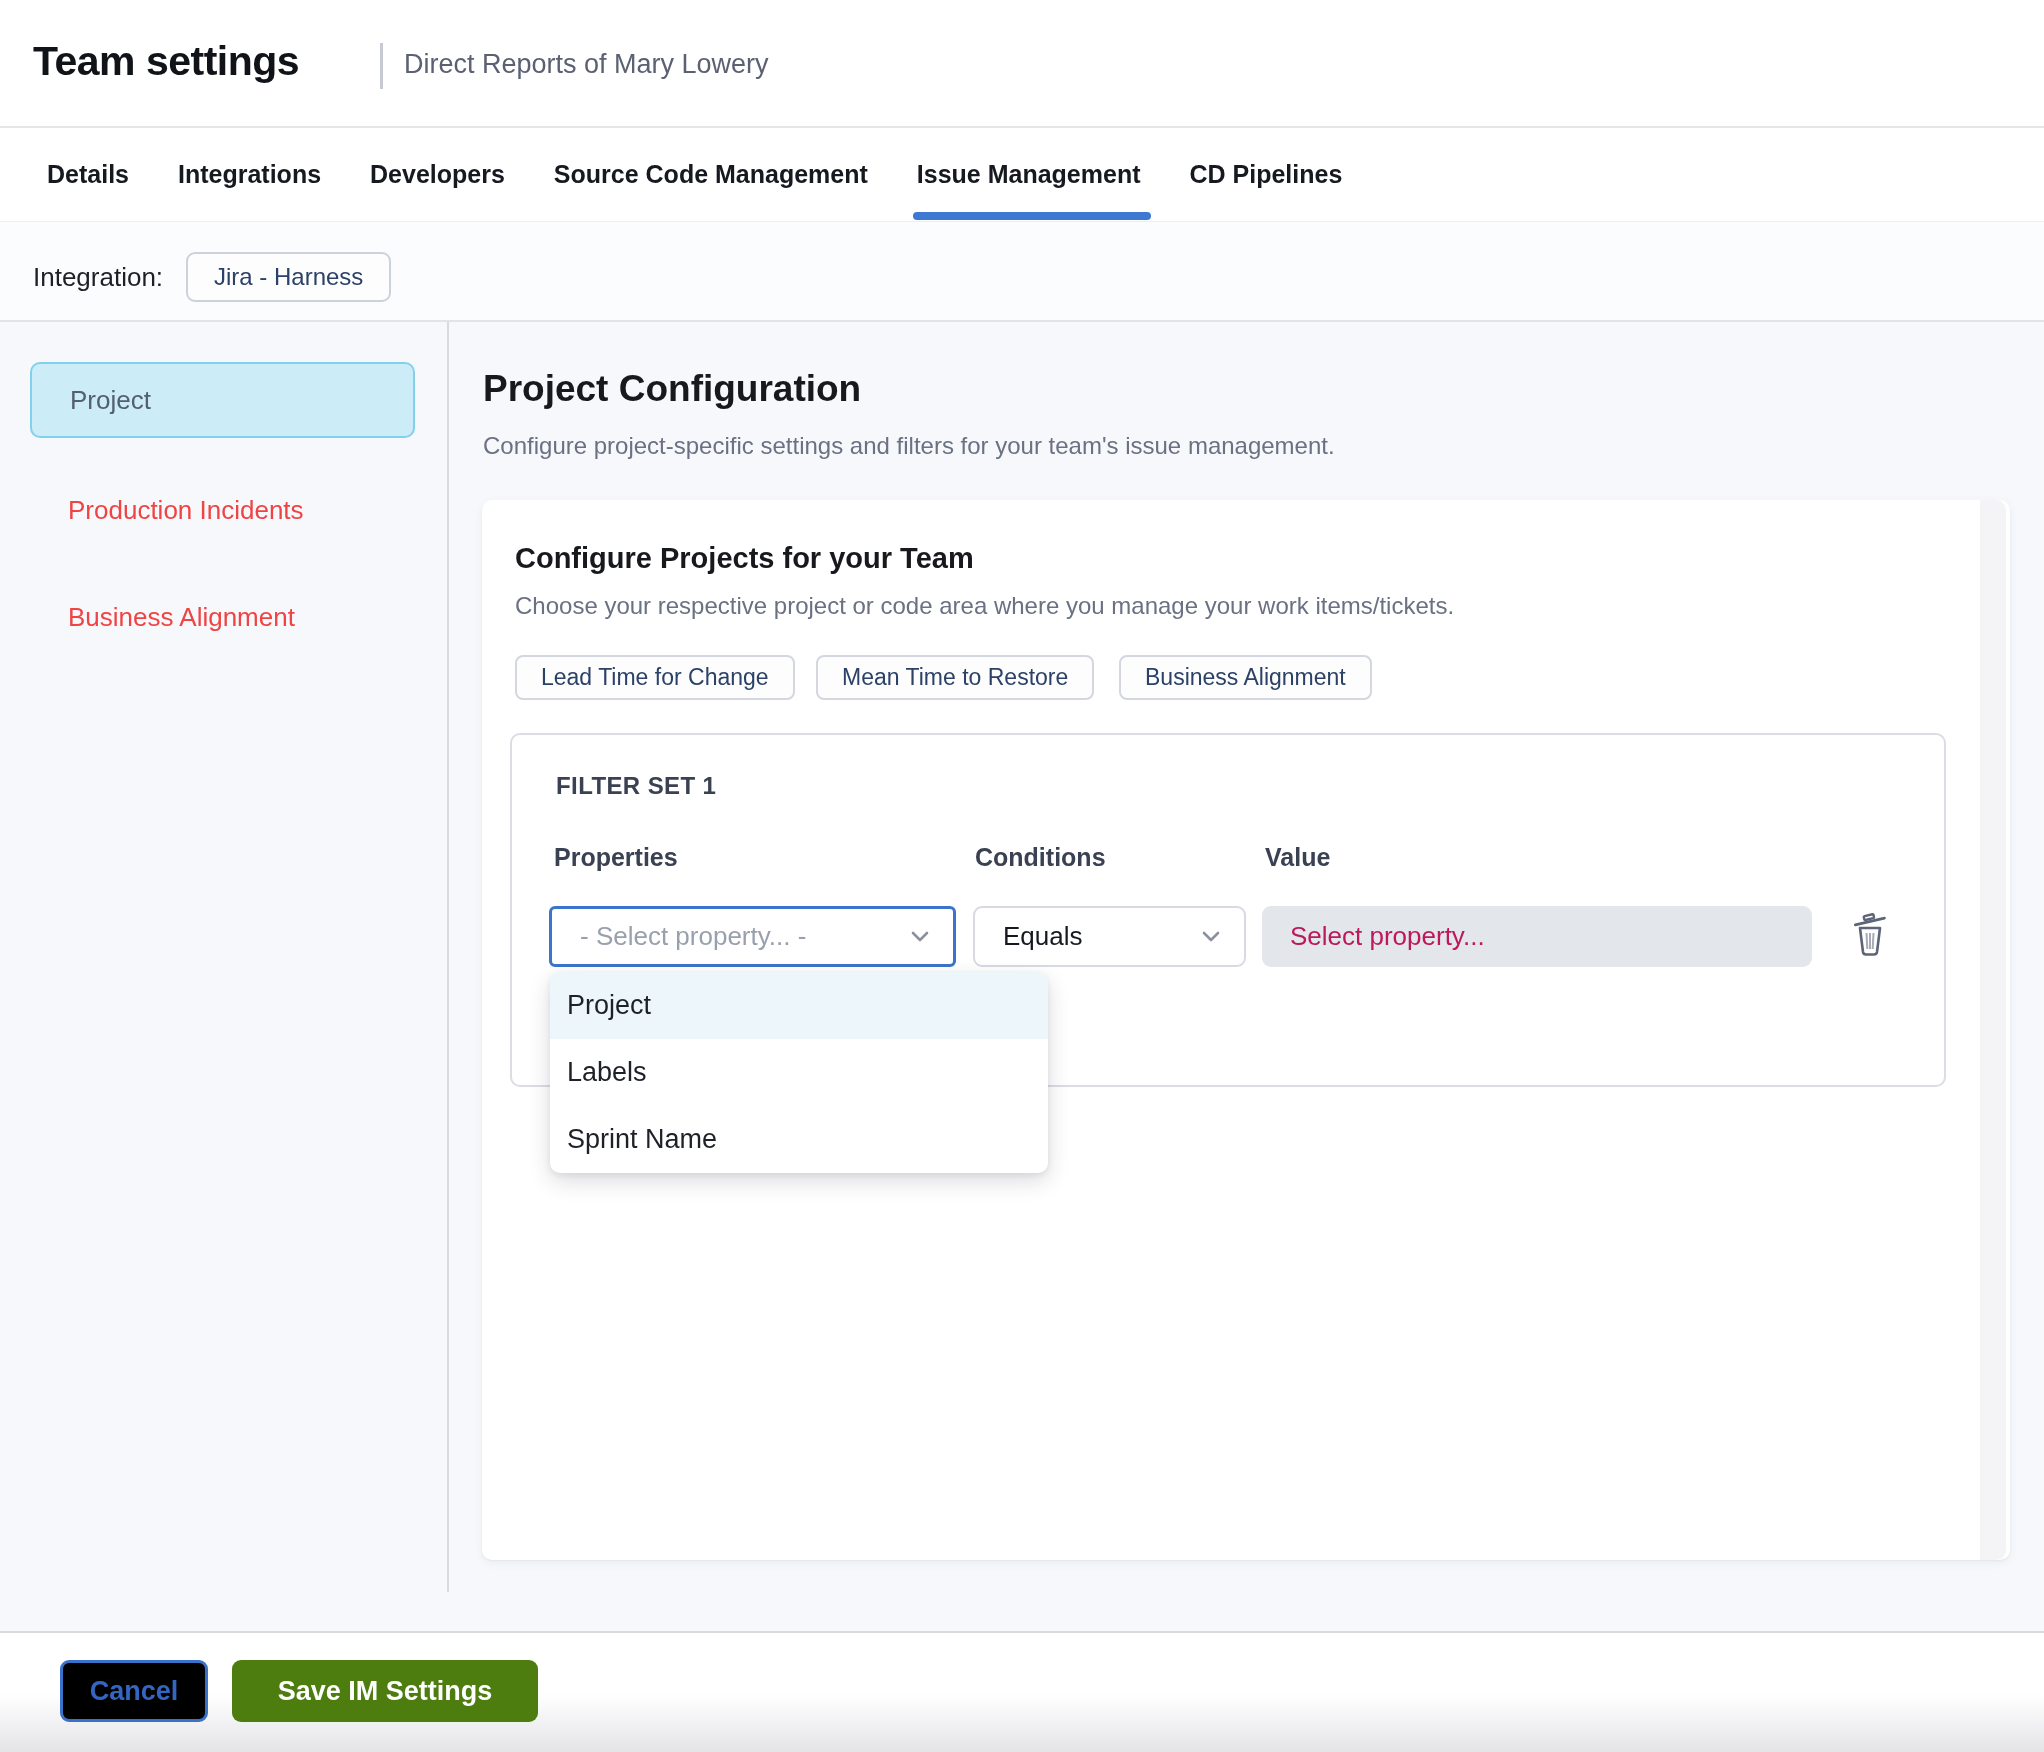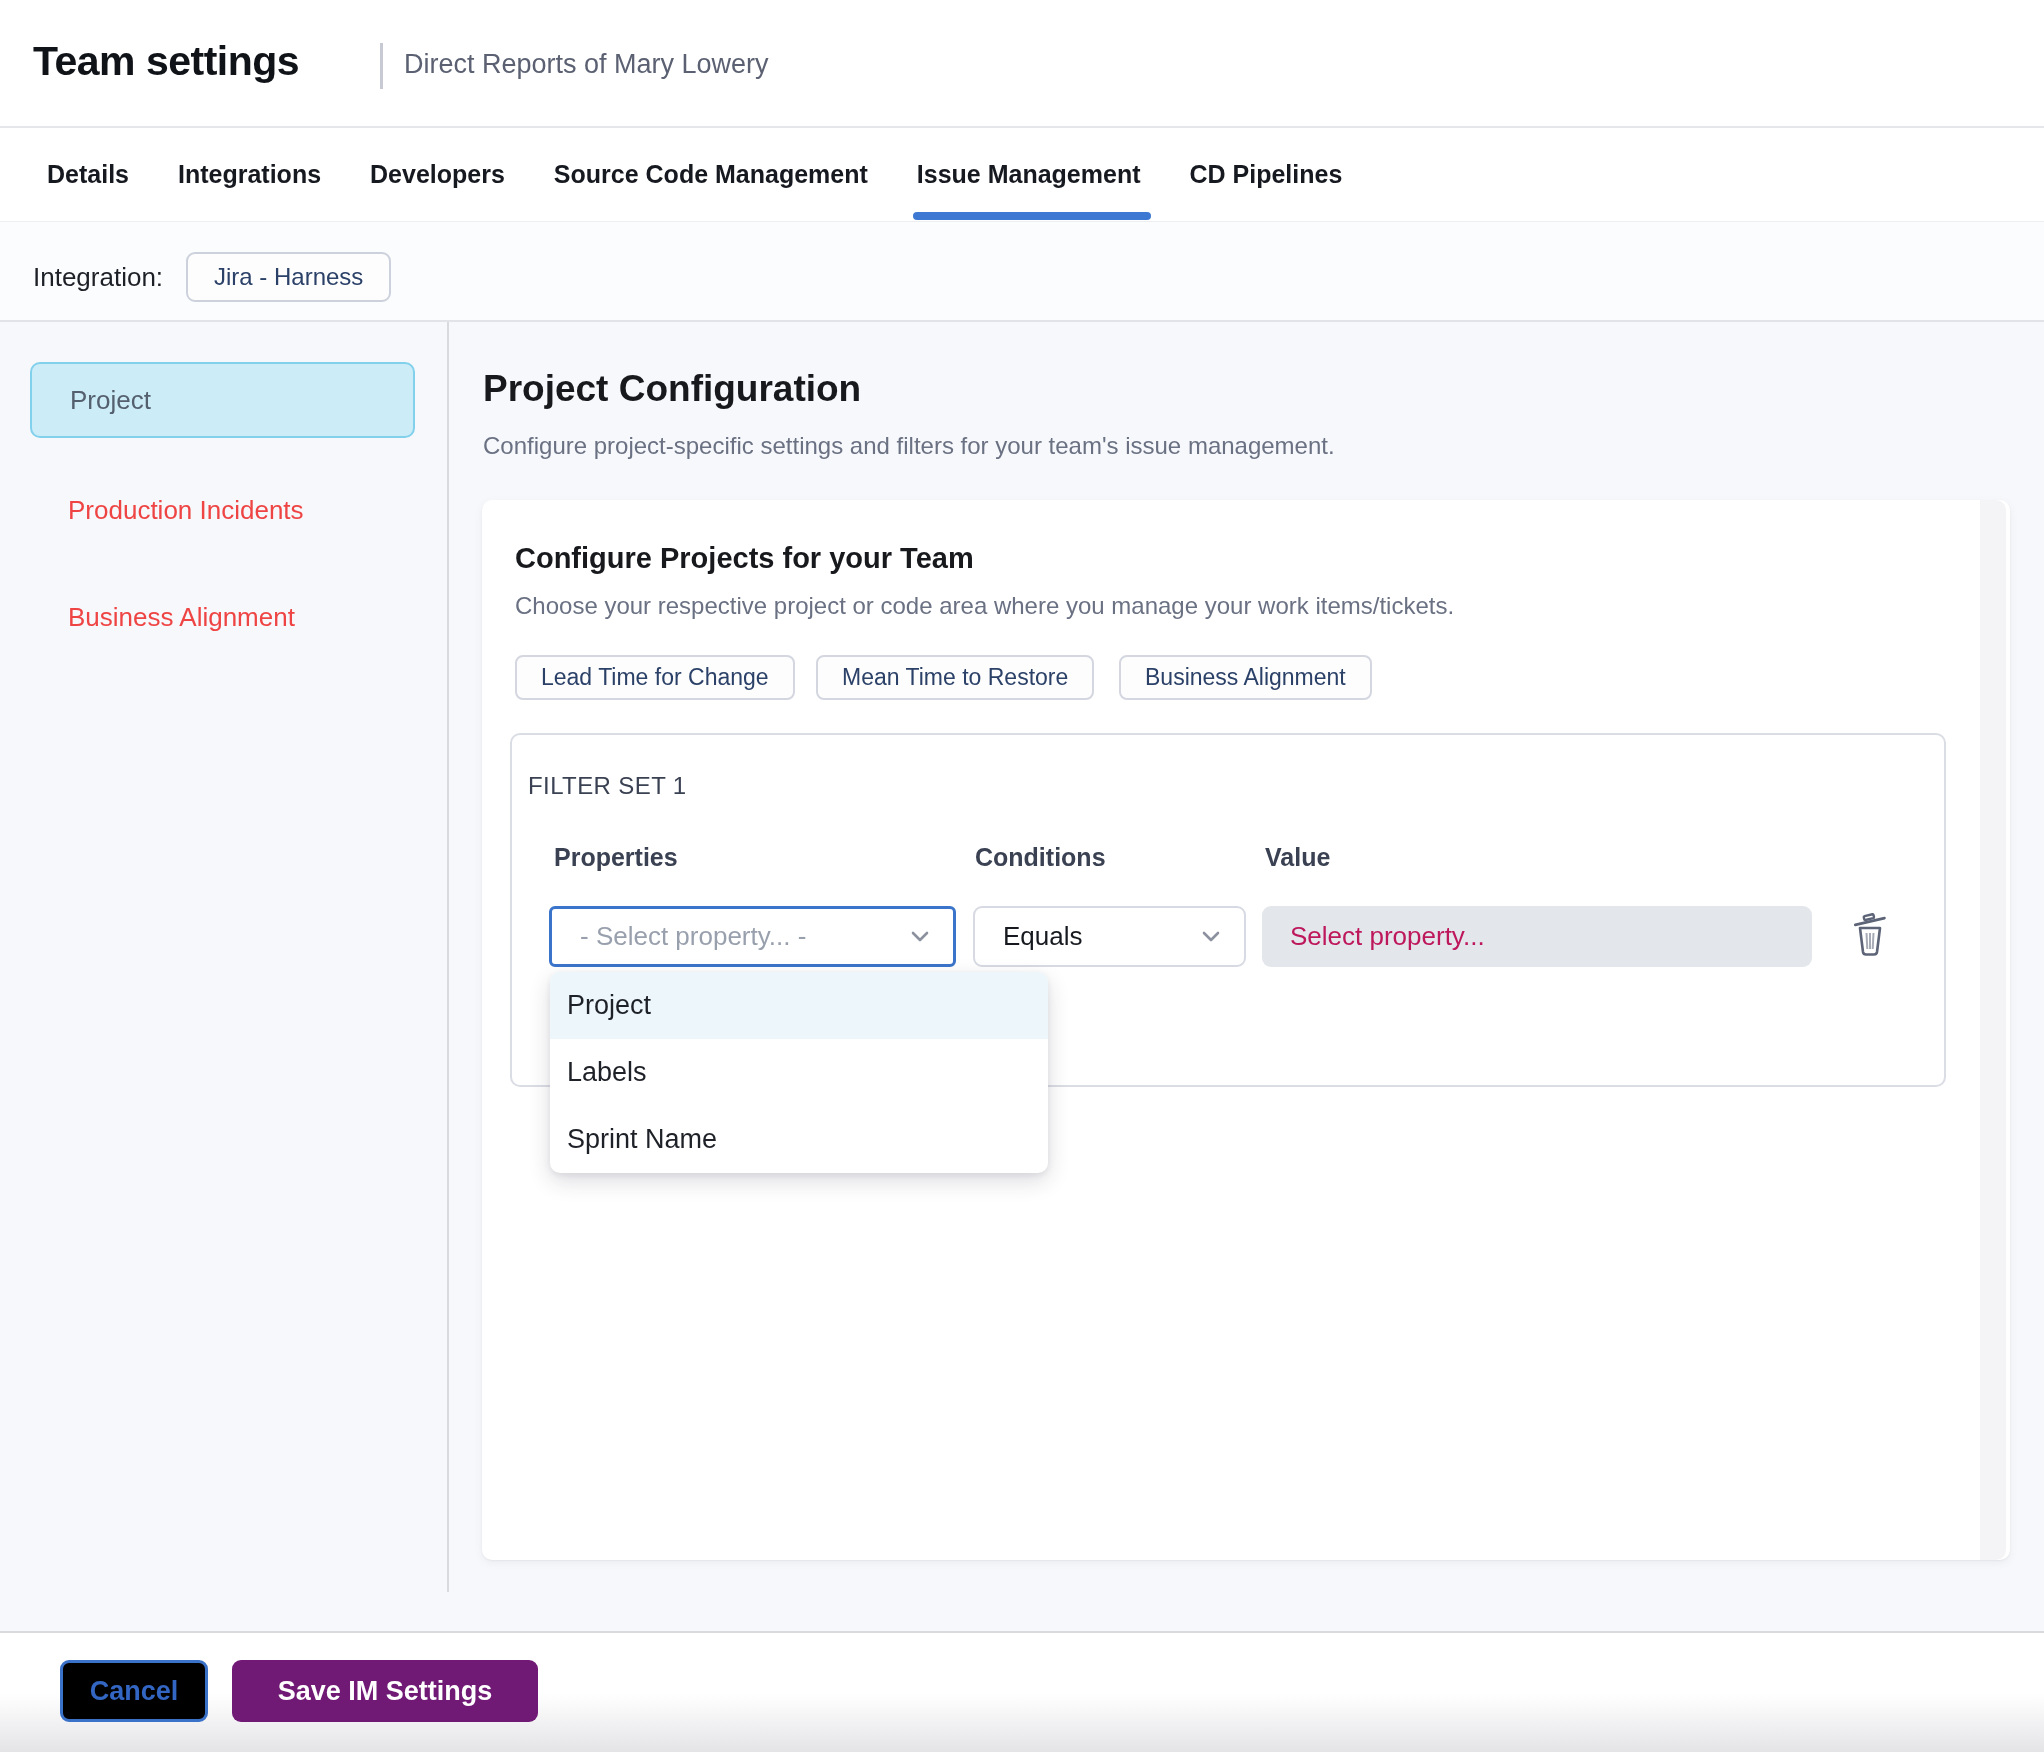--- a/index.html
+++ b/index.html
@@ -97,21 +97,21 @@
     font-size: 23px; font-weight: 500; color: #2b4168;
     white-space: nowrap;
   }
 
   
   .filter-card {
     left: 510px; top: 733px; width: 1436px; height: 354px;
     background: #ffffff; border: 2px solid #dbdde5; border-radius: 10px;
   }
   .filter-title {
-    left: 528px; top: 772px; font-size: 24px; font-weight: 400;
+    left: 556px; top: 772px; font-size: 24px; font-weight: 700;
     color: #3a4152; letter-spacing: 0.4px;
   }
   .col-label { top: 843px; font-size: 25px; font-weight: 700; color: #3a4152; }
 
   .select-box {
     top: 906px; height: 61px; background: #ffffff;
     display: flex; align-items: center; justify-content: space-between;
     padding: 0 24px 0 28px; font-size: 26px;
   }
   .select-properties {
@@ -157,21 +157,21 @@
     top: 1660px; height: 62px; border-radius: 9px;
     display: flex; align-items: center; justify-content: center;
     font-size: 27px; font-weight: 700; cursor: pointer; z-index: 5;
   }
   .btn-cancel {
     left: 60px; width: 148px;
     background: #000000; border: 3px solid #3b72c9; color: #3366c2;
   }
   .btn-save {
     left: 232px; width: 306px;
-    background: #701a75; border: none; color: #ffffff;
+    background: #4d7c0f; border: none; color: #ffffff;
   }
 </style>
 </head>
 <body>
 
 <div id="screen">
 
   <div class="abs page-title">Team settings</div>
   <div class="abs title-sep"></div>
   <div class="abs page-subtitle">Direct Reports of Mary Lowery</div>

